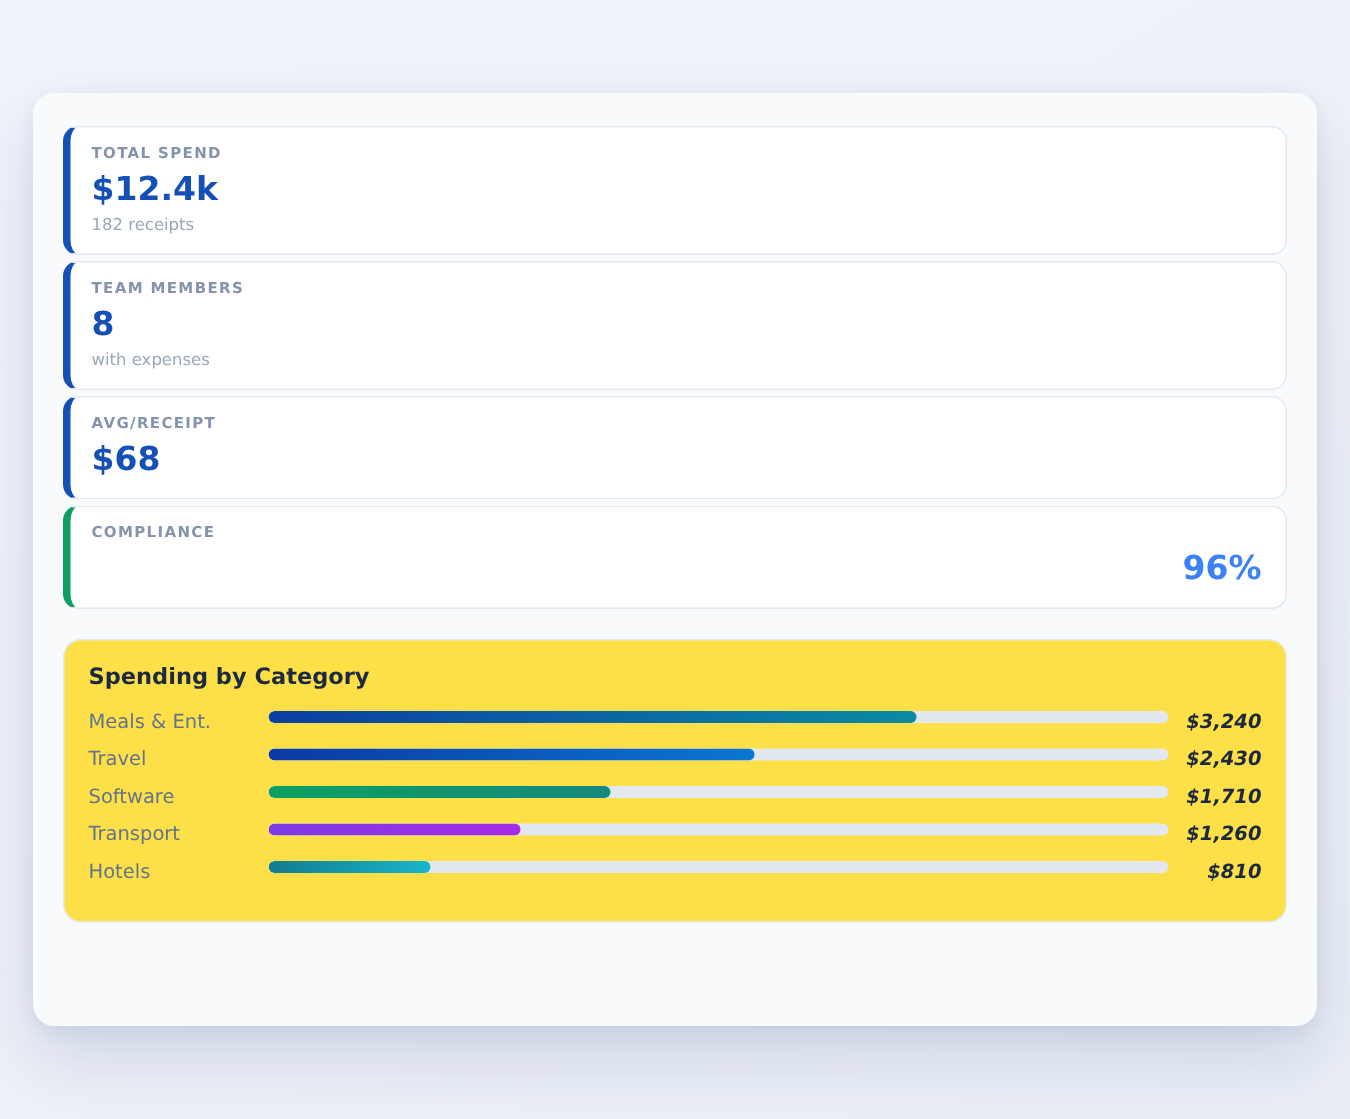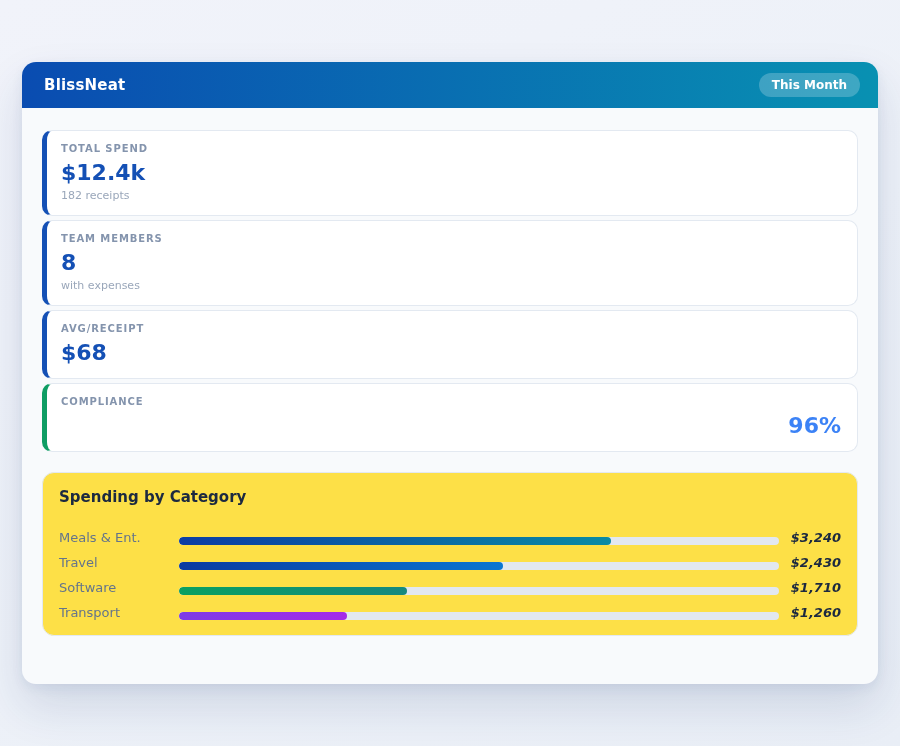--- a/index.html
+++ b/index.html
@@ -81,21 +81,21 @@
   }
   .chart-title {
     font-size: 15px;
     font-weight: bold;
     color: #1c2940;
     line-height: 17px;
     margin-bottom: 14px;
   }
   .cat-row {
     display: flex;
-    align-items: flex-end;
+    align-items: flex-start;
     height: 25px;
   }
   .cat-label {
     width: 120px;
     font-size: 13px;
     color: #64748b;
   }
   .bar-track {
     flex: 1;
     height: 8px;
@@ -115,24 +115,20 @@
     font-weight: bold;
     color: #1c2940;
     font-style: italic;
   }
 </style>
 </head>
 <body>
 
 <div class="panel">
 
-  <div class="app-header" style="background: linear-gradient(90deg, rgb(10, 76, 177), rgb(8, 145, 178));">
-    <div class="app-title">BlissNeat</div>
-    <button class="month-badge">This Month</button>
-  </div>
 
   <div class="content">
 
     <div class="stat-card" style="border-left-color: rgb(20, 80, 181);">
       <div class="stat-label">TOTAL SPEND</div>
       <div class="stat-value" style="color: rgb(20, 80, 181);">$12.4k</div>
       <div class="stat-sub">182 receipts</div>
     </div>
 
     <div class="stat-card" style="border-left-color: rgb(20, 80, 181);">
@@ -181,16 +177,23 @@
       </div>
 
       <div class="cat-row">
         <div class="cat-label">Transport</div>
         <div class="bar-track">
             <div class="bar-fill" style="width: 28%; background: linear-gradient(90deg, rgb(125, 59, 230), rgb(165, 42, 232));"></div>
           </div>
         <div class="cat-value">$1,260</div>
       </div>
 
+      <div class="cat-row">
+        <div class="cat-label">Hotels</div>
+        <div class="bar-track">
+            <div class="bar-fill" style="width: 18%; background: linear-gradient(90deg, rgb(18, 125, 144), rgb(23, 181, 203));"></div>
+          </div>
+        <div class="cat-value">$810</div>
+      </div>
 
     </div>
   </div>
 </div>
 
 </body></html>

